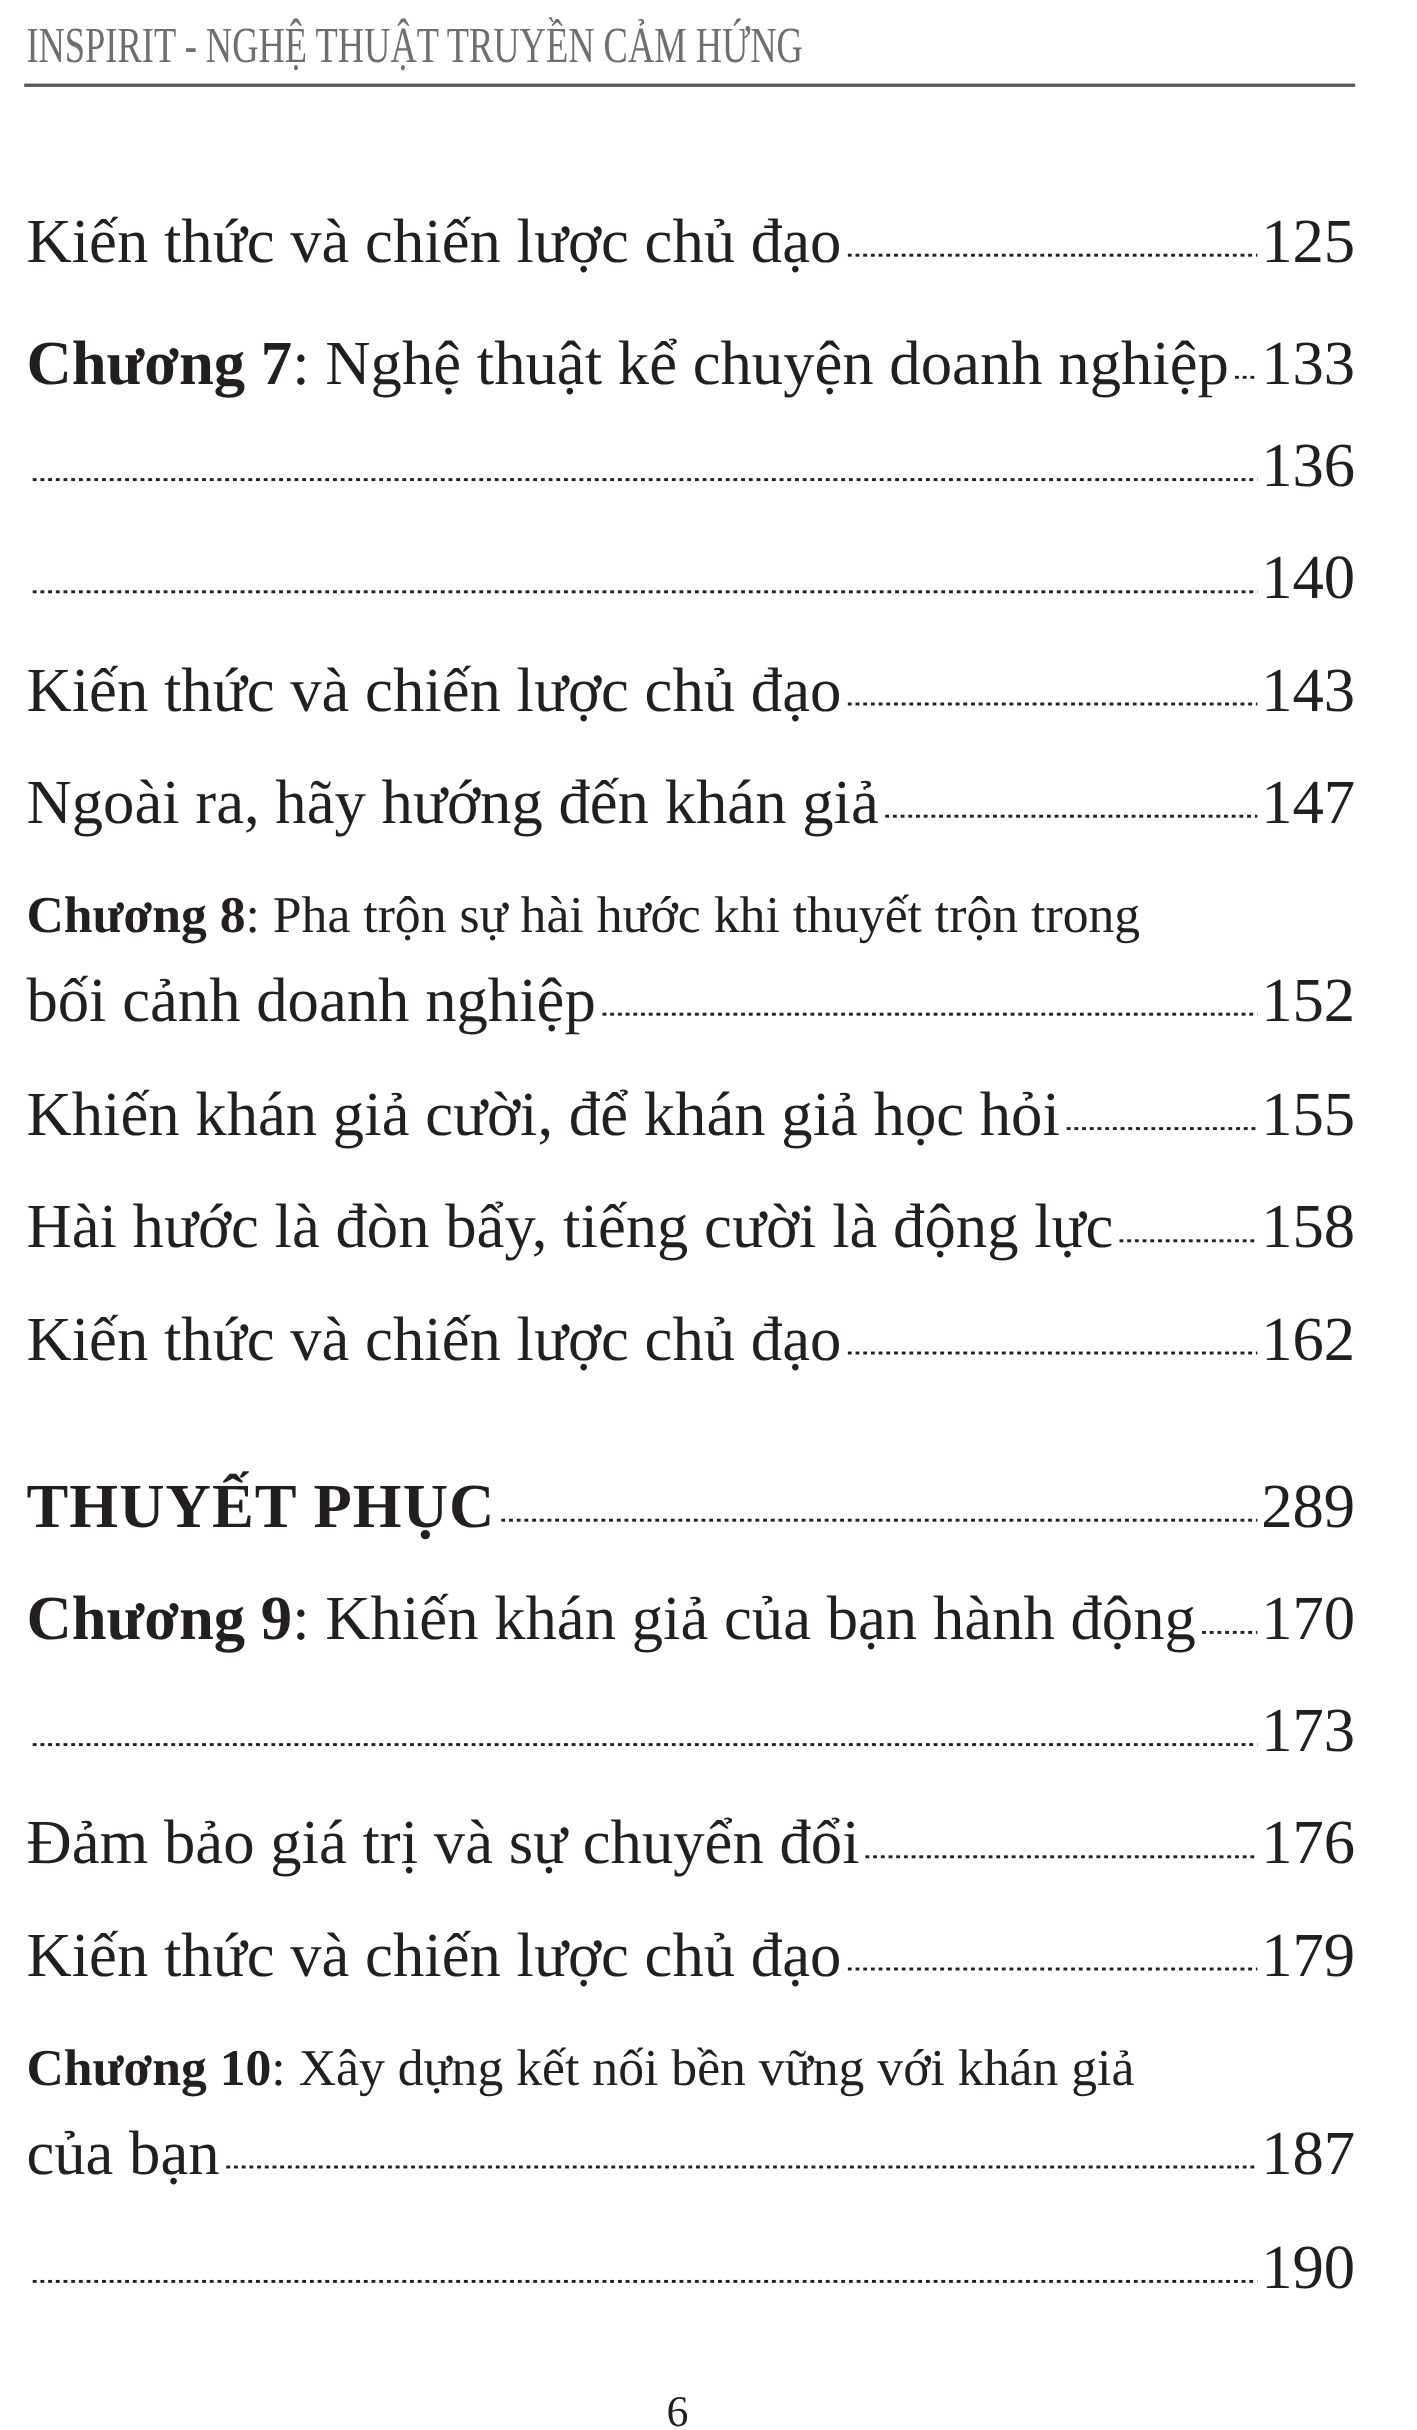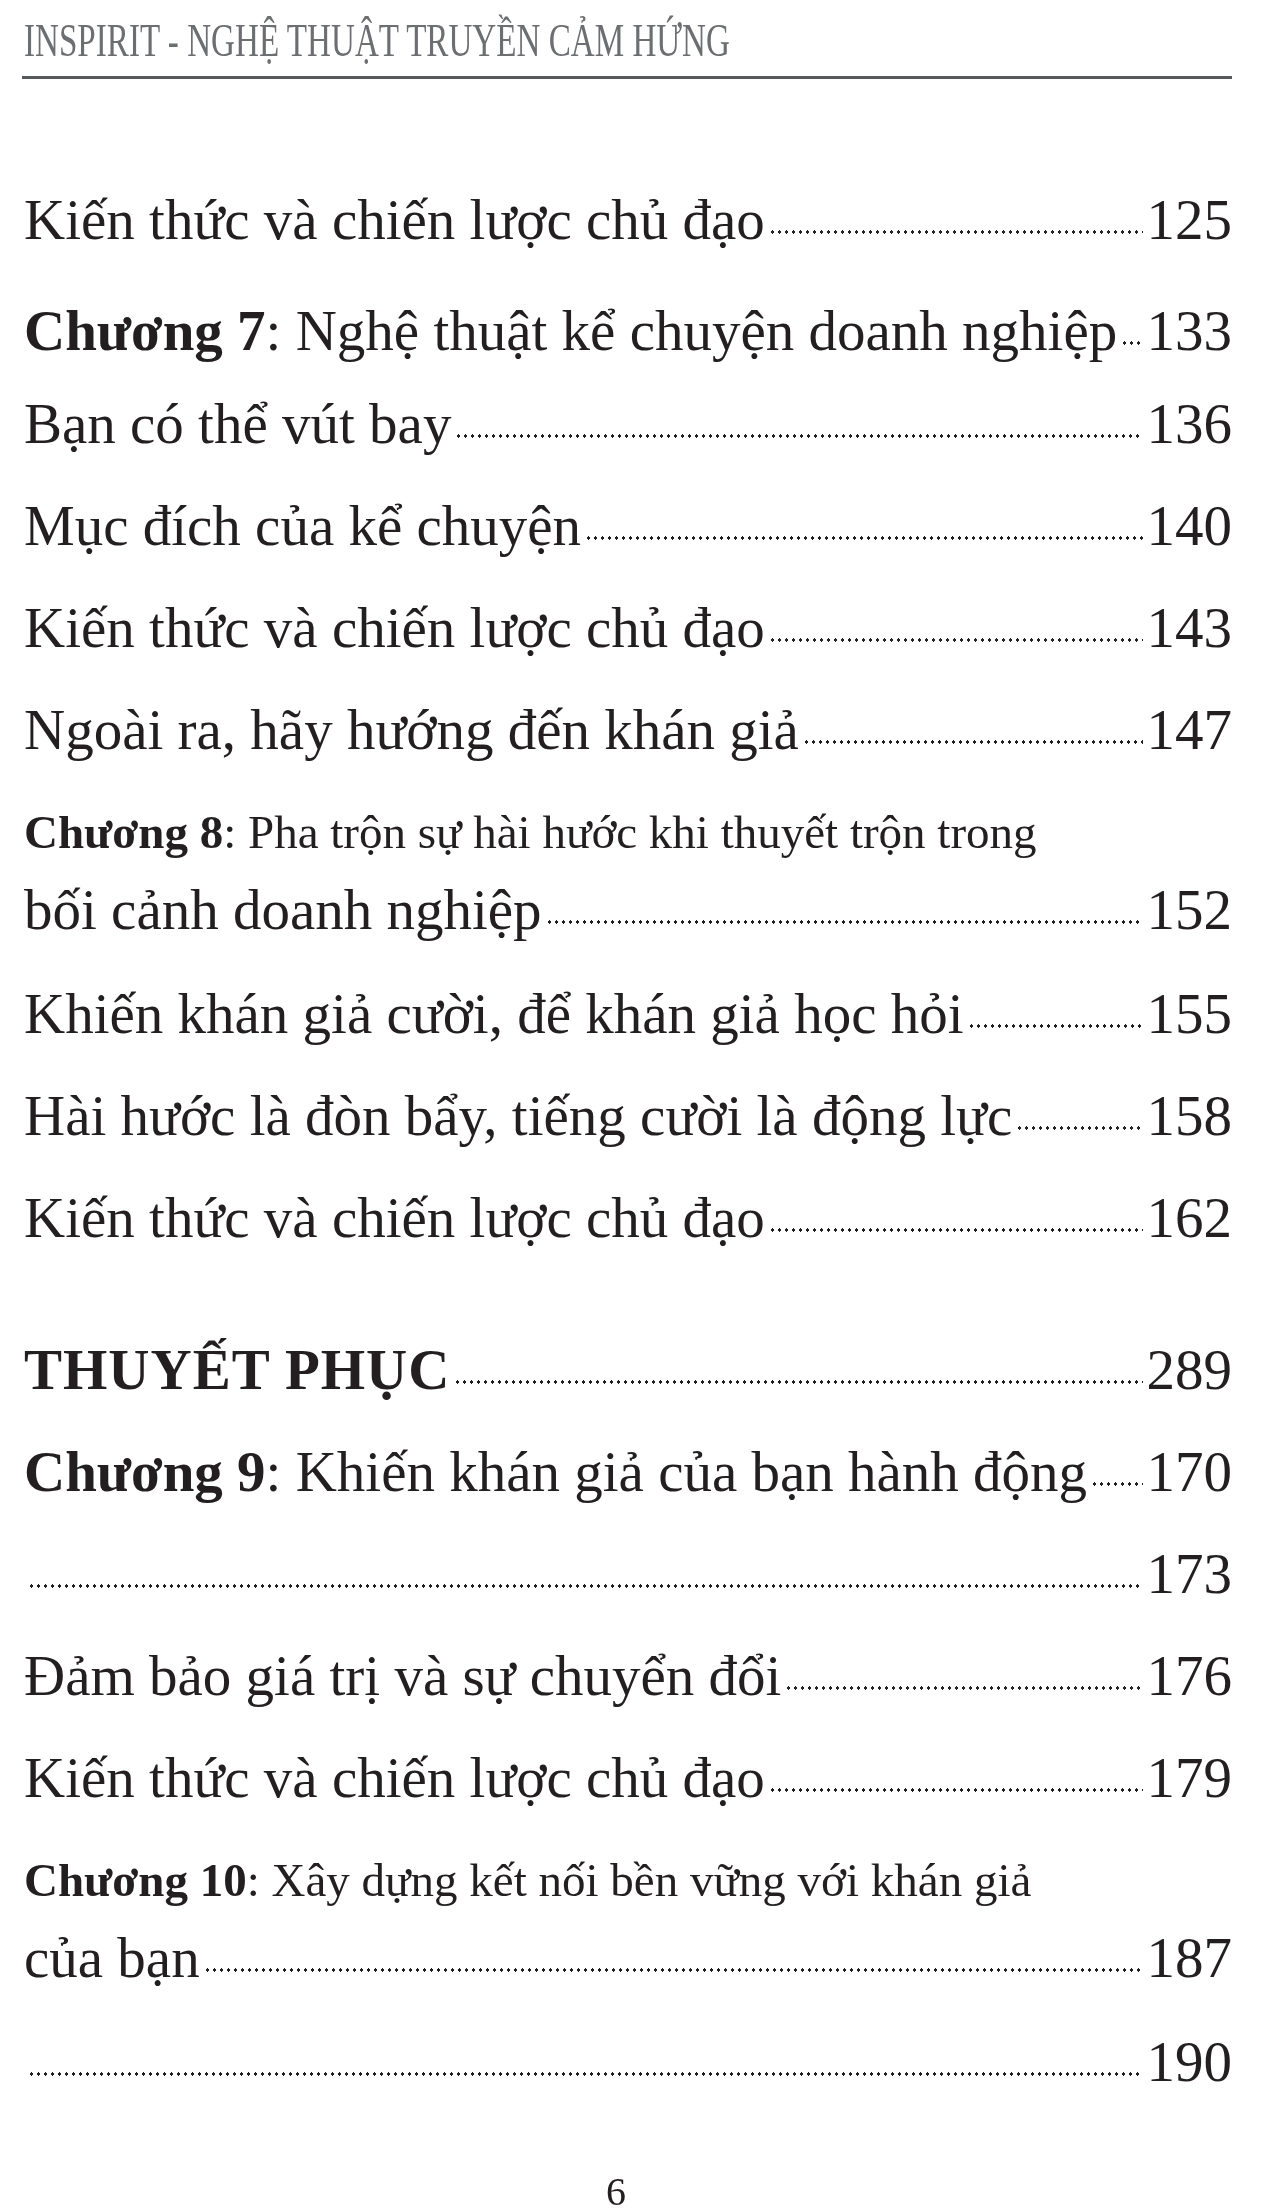--- a/index.html
+++ b/index.html
@@ -33,27 +33,25 @@
   <span class="page">125</span>
 </div>
 
 <div class="row" style="top:301px">
   <span class="title"><b>Chương 7</b><span>: </span><span>Nghệ thuật kể chuyện doanh nghiệp</span></span>
   <span class="dots"></span>
   <span class="page">133</span>
 </div>
 
 <div class="row" style="top:394px">
-  <span class="title">Bạn có thể vút bay</span>
   <span class="dots"></span>
   <span class="page">136</span>
 </div>
 
 <div class="row" style="top:496px">
-  <span class="title">Mục đích của kể chuyện</span>
   <span class="dots"></span>
   <span class="page">140</span>
 </div>
 
 <div class="row" style="top:598px">
   <span class="title">Kiến thức và chiến lược chủ đạo</span>
   <span class="dots"></span>
   <span class="page">143</span>
 </div>
 

